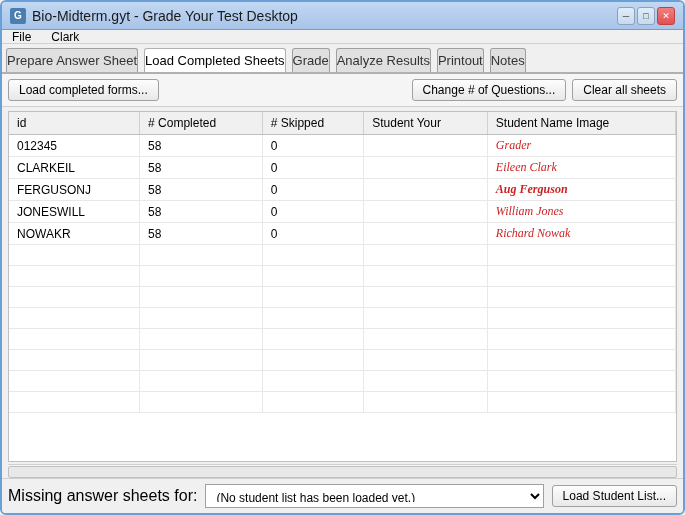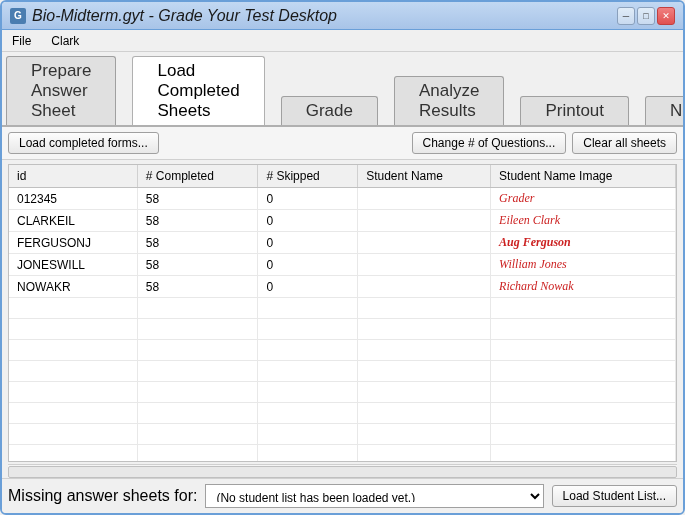--- a/index.html
+++ b/index.html
@@ -42,24 +42,23 @@
       display: flex;
       align-items: center;
       justify-content: center;
       color: white;
       font-size: 10px;
       font-weight: bold;
     }
 
     .title-bar-text {
       flex: 1;
-      font-size: 16px;
+      font-size: 14px;
       font-weight: normal;
       color: #1a1a1a;
-      font-style: italic;
     }
 
     .title-bar-buttons {
       display: flex;
       gap: 2px;
     }
 
     .title-btn {
       width: 18px;
       height: 18px;
@@ -72,21 +71,21 @@
       justify-content: center;
       font-size: 9px;
       color: #333;
     }
 
     .title-btn.close { background: linear-gradient(to bottom, #f08080, #e05050); color: white; border-color: #c04040; }
 
     
     .menu-bar {
       background: #f0f0f0;
-      height: 22px;
+      height: 14px;
       display: flex;
       align-items: center;
       padding: 0 4px;
       border-bottom: 1px solid #d0d0d0;
       gap: 8px;
     }
 
     .menu-item {
       padding: 2px 6px;
       cursor: pointer;
@@ -98,28 +97,28 @@
     
     .tab-bar {
       background: #f0f0f0;
       display: flex;
       align-items: flex-end;
       padding: 4px 4px 0;
       border-bottom: 2px solid #b0b0b0;
     }
 
     .tab {
-      padding: 4px 24px;
+      padding: 4px 0;
       border: 1px solid #a0a0a0;
       border-bottom: none;
       background: #e0e0e0;
       cursor: pointer;
-      margin-right: 16px;
+      margin-right: 6px;
       border-radius: 3px 3px 0 0;
-      font-size: 17px;
+      font-size: 13px;
       color: #333;
     }
 
     .tab.active {
       background: #ffffff;
       border-color: #b0b0b0;
       color: #000;
       font-weight: normal;
       z-index: 1;
     }
@@ -275,21 +274,21 @@
     <button class="btn">Clear all sheets</button>
   </div>
 
   <div class="table-container">
     <table>
       <thead>
         <tr>
           <th>id</th>
           <th># Completed</th>
           <th># Skipped</th>
-          <th>Student Name</th>
+          <th>Student Your</th>
           <th>Student Name Image</th>
         </tr>
       </thead>
       <tbody id="table-body">
       <tr>
             <td>012345</td>
             <td>58</td>
             <td>0</td>
             <td></td>
             <td class="student-name-image">Grader</td>

